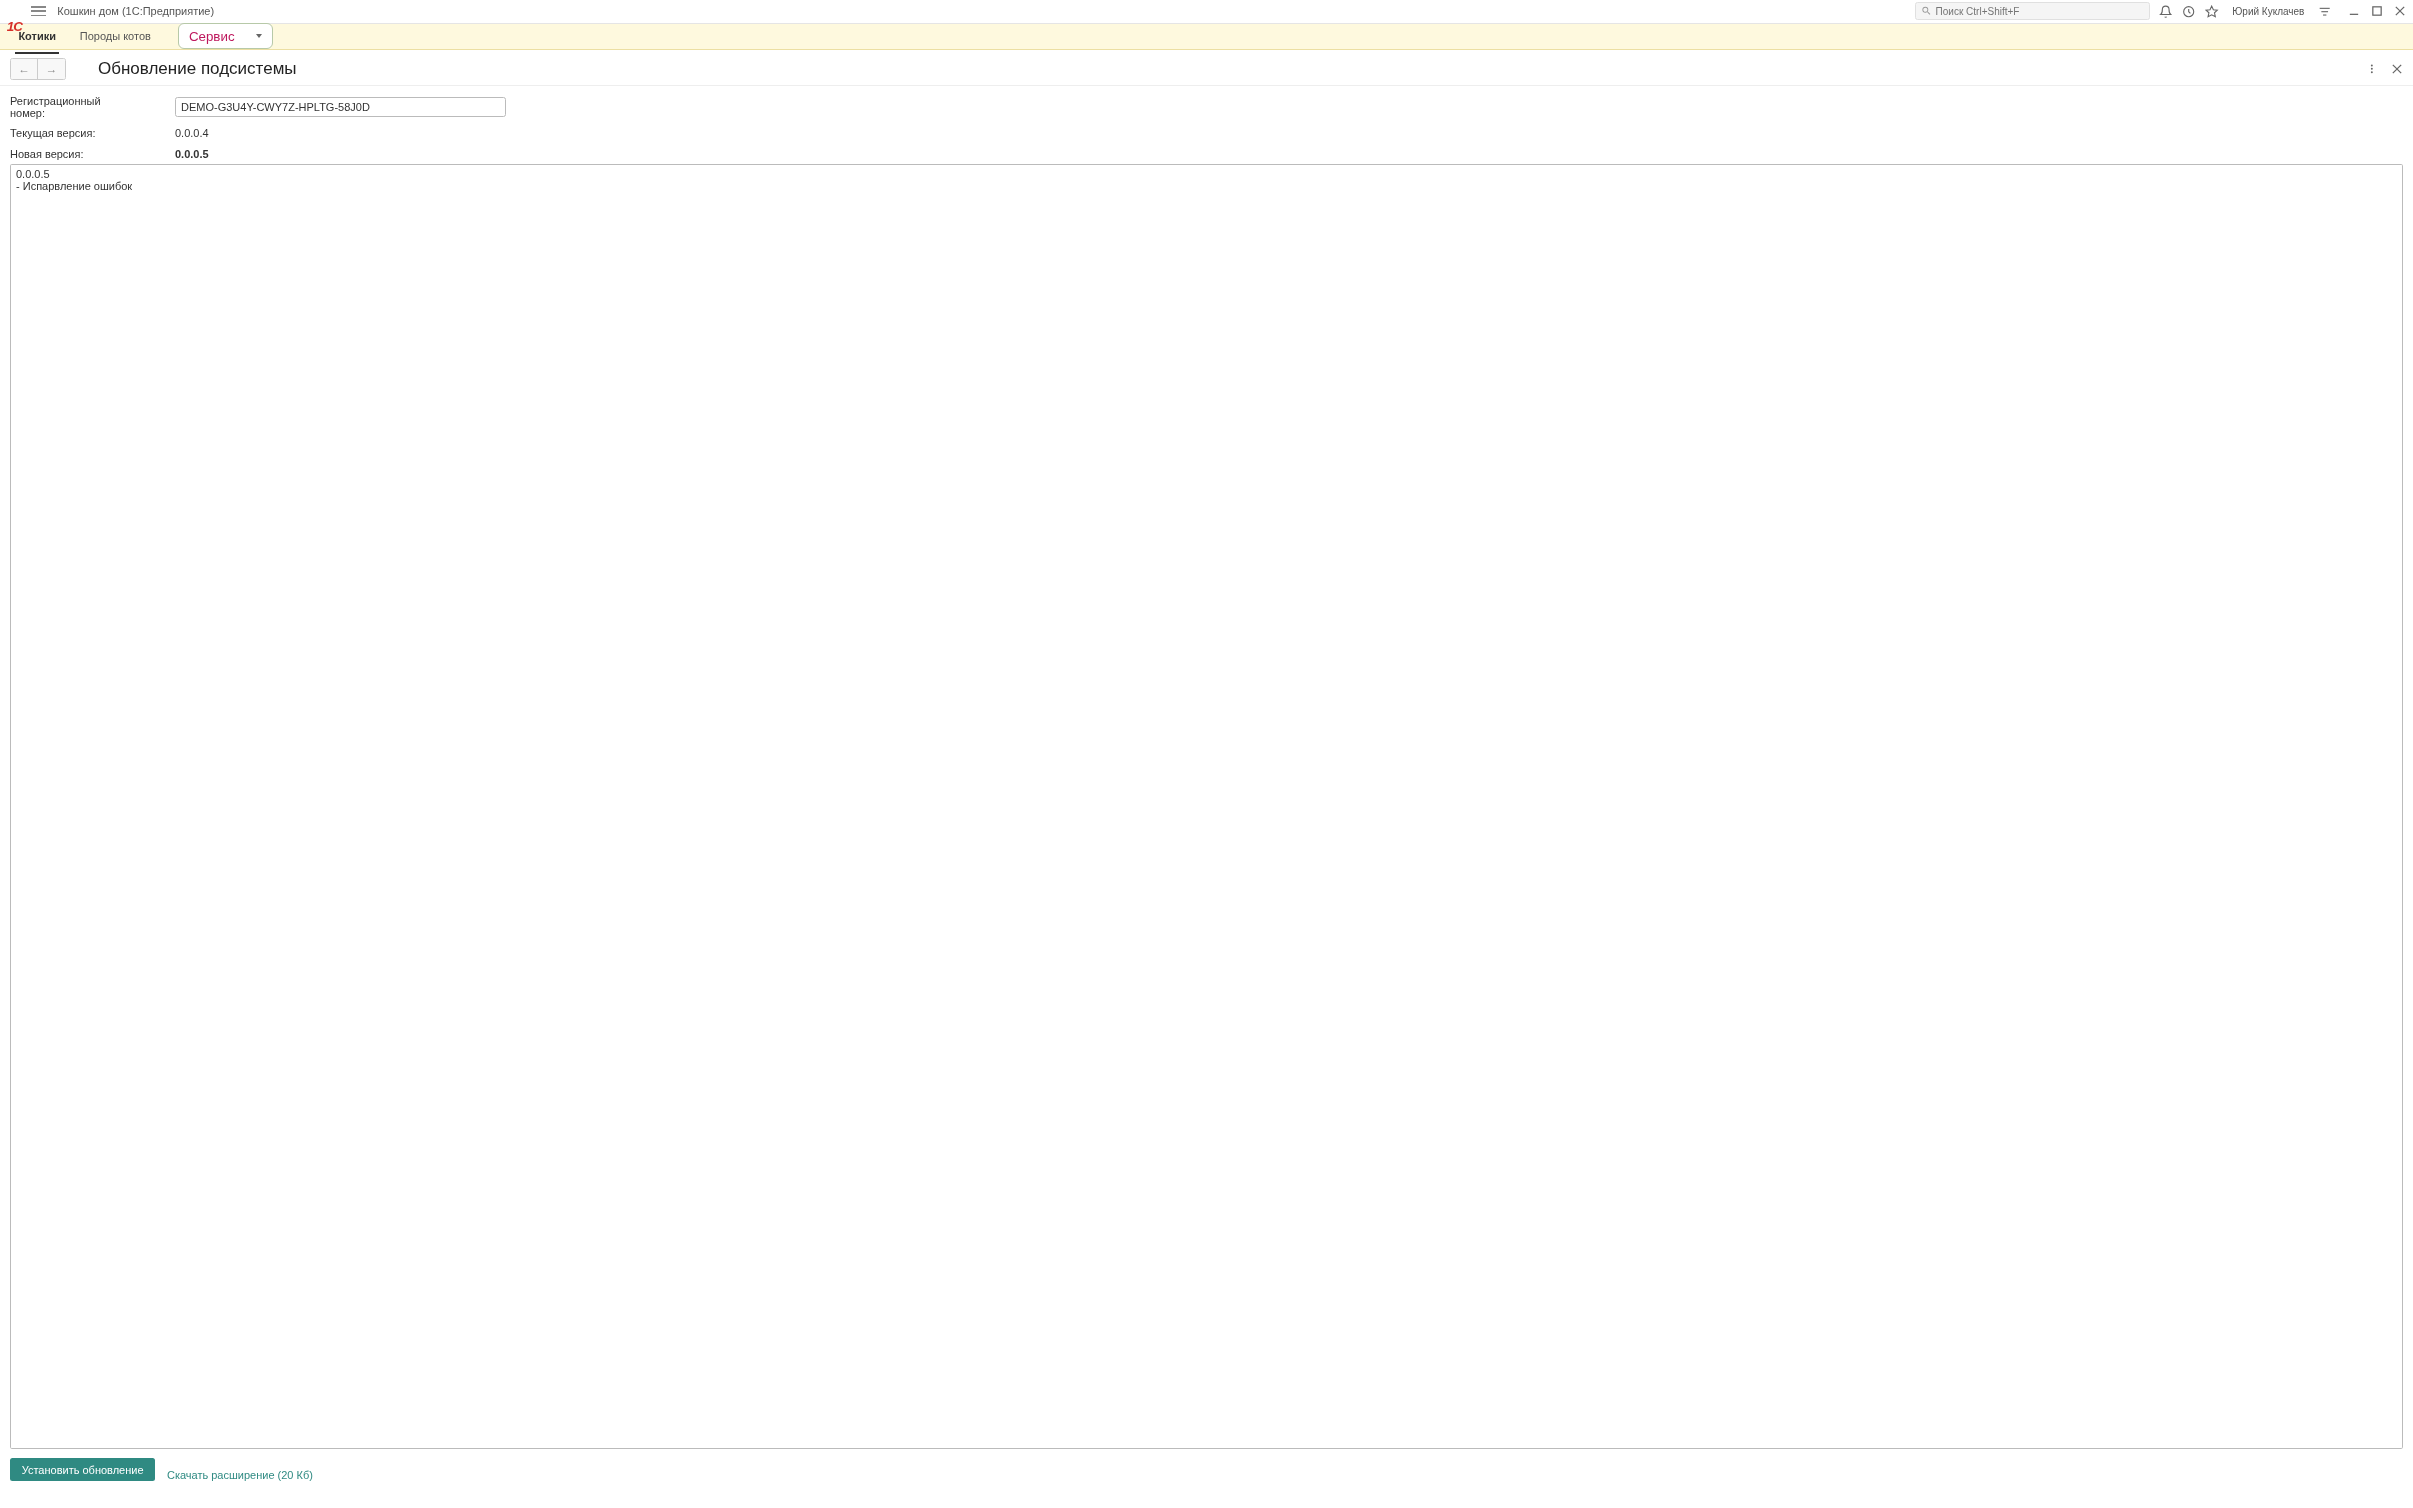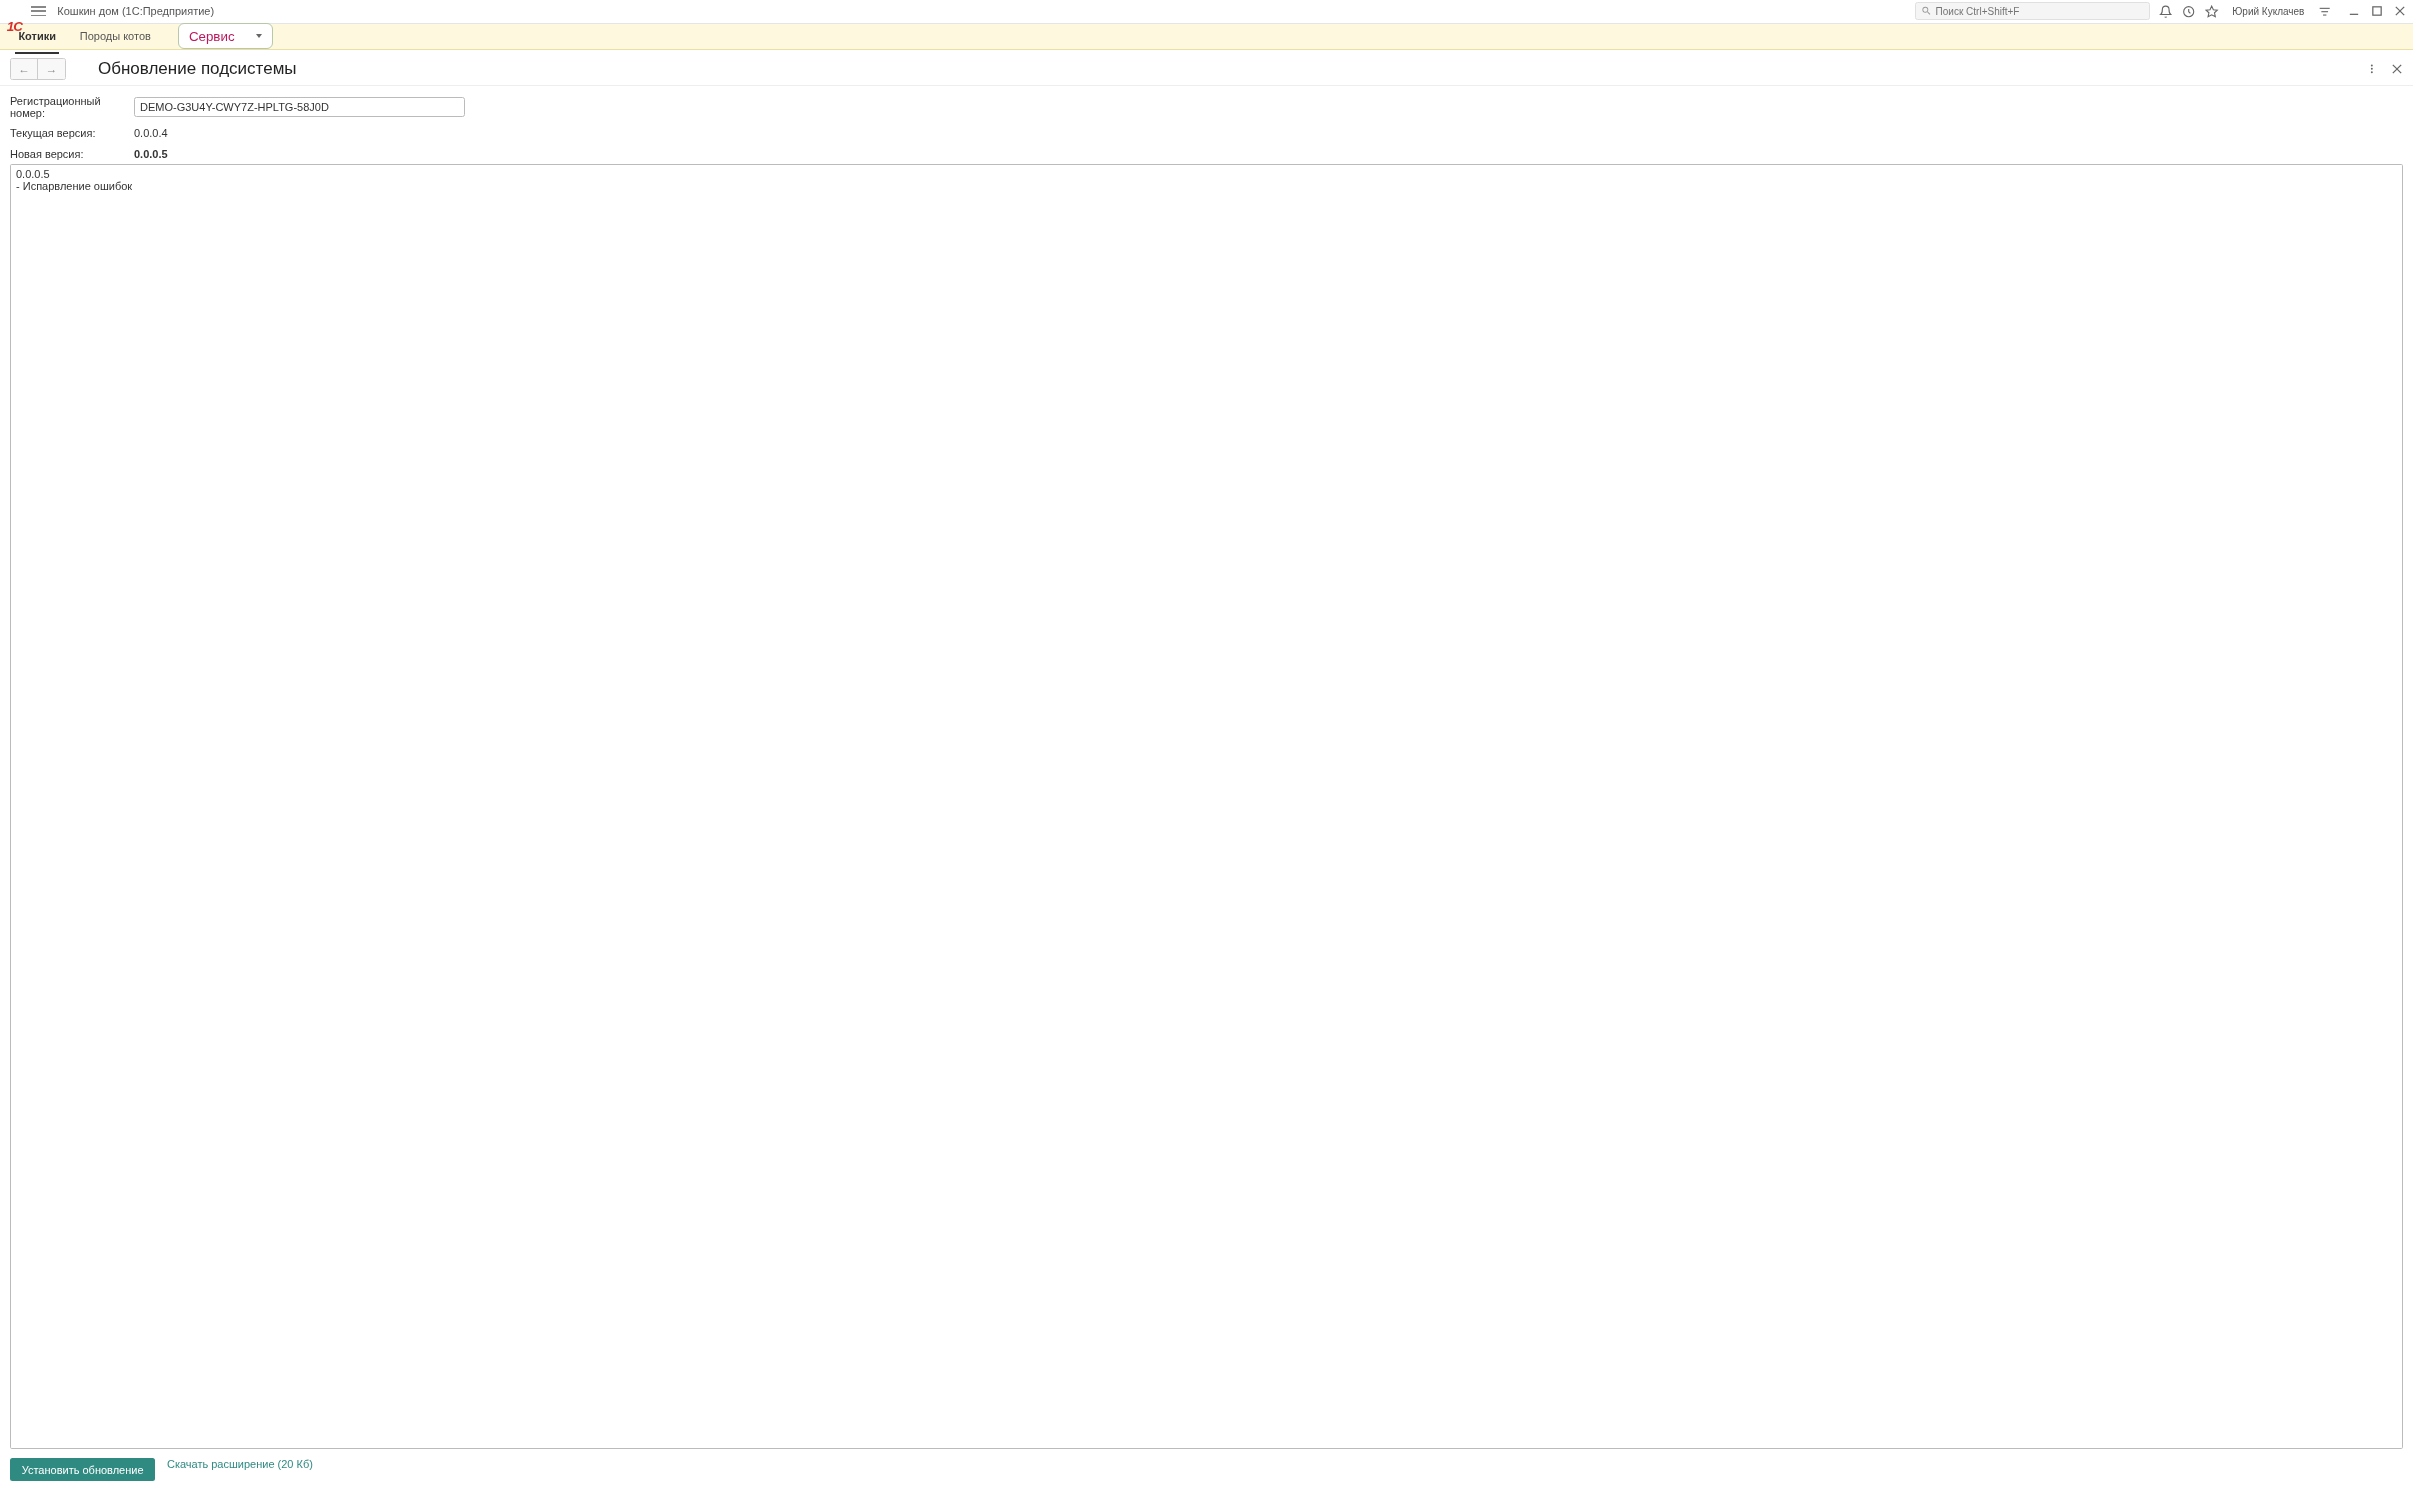--- a/index.html
+++ b/index.html
@@ -28,28 +28,28 @@
 
 .content-header { display: flex; align-items: center; padding: 8.4px 10px 5px 10px; border-bottom: 0.8px solid #eee; }
 .nav-arrows { display: flex; border: 0.8px solid #ccc; border-radius: 2.5px; overflow: hidden; }
 .nav-arrows button { width: 27px; height: 20px; border: none; background: #f8f8f8; cursor: pointer; color: #888; font-size: 11.7px; display:flex; align-items:center; justify-content:center;}
 .nav-arrows button:first-child { border-right: 0.8px solid #ccc; }
 .page-title { font-size: 17px; font-weight: normal; color: #222; margin-left: 32px; }
 .header-right { margin-left: auto; display: flex; gap: 13.4px; }
 .header-right .hicon { cursor: pointer; color: #666; width:11.7px; height:11.7px; display:flex; align-items:center; justify-content:center;}
 
 .form-area { padding: 5px 10px 10px 10px; height: calc(100% - 23.5px - 42px - 37px); display: flex; flex-direction: column; }
-.form-row { display: flex; align-items: center; margin: 4.2px 0; font-size: 11px; }
+.form-row { display: flex; align-items: center; margin: 4.2px 0; font-size: 11px; gap: 41px; }
 .form-label { width: 124px; color: #333; }
 .form-input { height: 20px; border: 0.8px solid #bbb; border-radius: 2.5px; padding: 0 5px; font-size: 11px; width: 331px; color: #333; }
 .form-value { color: #333; }
 .form-value.bold { font-weight: bold; }
 .changelog-label { margin-top: 5px; margin-bottom: 3.4px; }
 .changelog-box { flex: 1; border: 0.8px solid #bbb; border-radius: 1.7px; padding: 3.4px 5px; font-size: 11px; color: #333; overflow: auto; white-space: pre-wrap; }
-.bottom-bar { display: flex; align-items: flex-start; gap: 11.7px; margin-top: 8.4px; }
+.bottom-bar { display: flex; align-items: flex-end; gap: 11.7px; margin-top: 8.4px; }
 .install-btn { background: #2f8a82; color: #fff; border: none; border-radius: 2.5px; padding: 5.9px 11.7px; font-size: 11px; cursor: pointer; }
 .download-link { color: #2f8a82; cursor: pointer; font-size: 11px; }
 </style>
 </head>
 <body>
 
 <div class="titlebar">
   <span class="logo">1C</span>
   <div class="menu-icon">
       <span></span>

